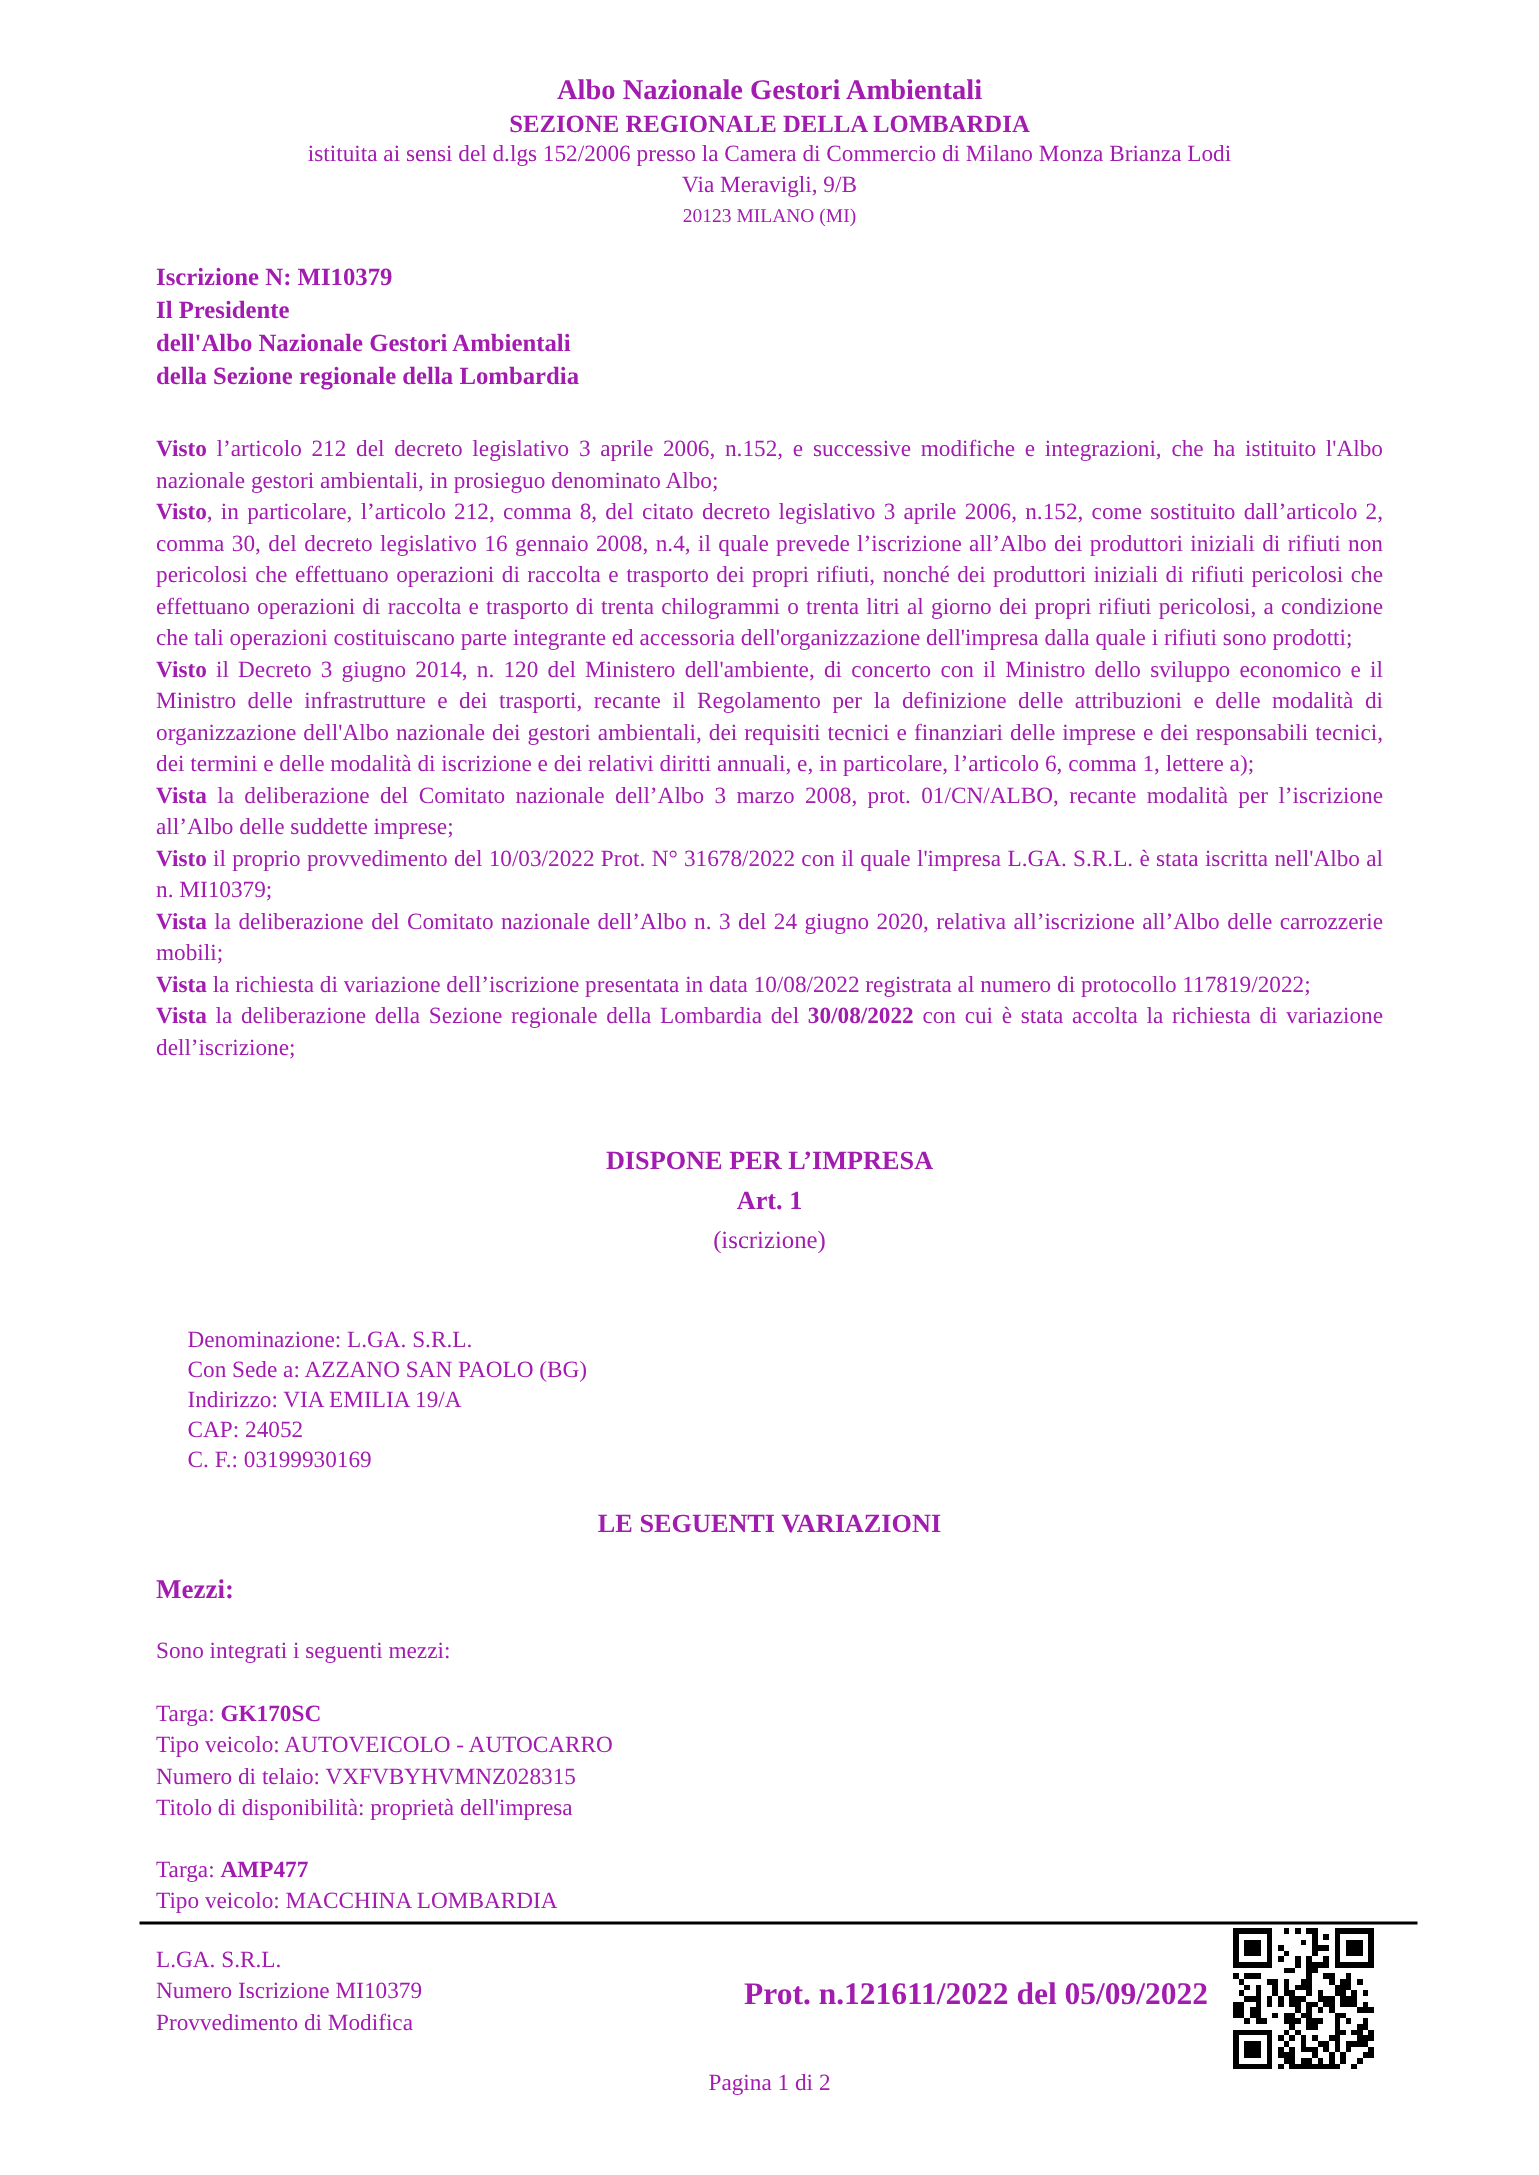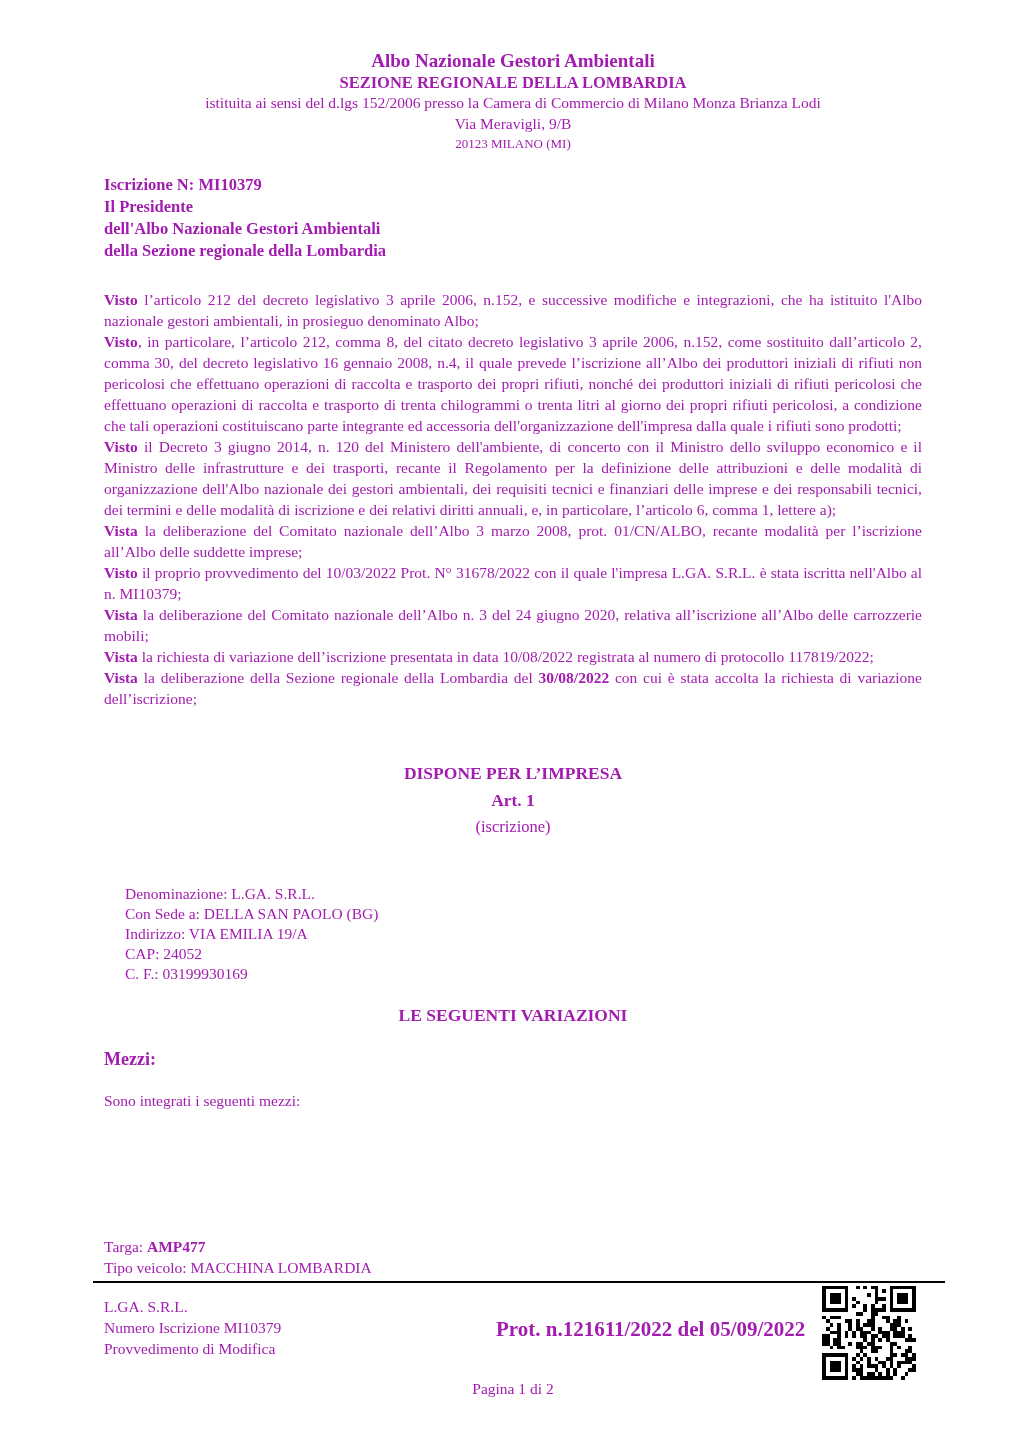--- a/index.html
+++ b/index.html
@@ -80,31 +80,37 @@
   </div>
 
   <div class="abs dispone">
     <p class="d1">DISPONE PER L’IMPRESA</p>
     <p class="d2">Art. 1</p>
     <p class="d3">(iscrizione)</p>
   </div>
 
   <div class="abs company">
     <p>Denominazione: L.GA. S.R.L.</p>
-    <p>Con Sede a: DELLA SAN PAOLO (BG)</p>
+    <p>Con Sede a: AZZANO SAN PAOLO (BG)</p>
     <p>Indirizzo: VIA EMILIA 19/A</p>
     <p>CAP: 24052</p>
     <p>C. F.: 03199930169</p>
   </div>
 
   <p class="abs variazioni">LE SEGUENTI VARIAZIONI</p>
 
   <p class="abs mezzi-h">Mezzi:</p>
   <p class="abs mezzi-intro">Sono integrati i seguenti mezzi:</p>
 
+  <div class="abs vehicle v1">
+    <p><span>Targa: </span><b>GK170SC</b></p>
+    <p>Tipo veicolo: AUTOVEICOLO - AUTOCARRO</p>
+    <p>Numero di telaio: VXFVBYHVMNZ028315</p>
+    <p>Titolo di disponibilità: proprietà dell'impresa</p>
+  </div>
 
   <div class="abs vehicle v2">
     <p><span>Targa: </span><b>AMP477</b></p>
     <p>Tipo veicolo: MACCHINA LOMBARDIA</p>
   </div>
 
   <div class="abs rule"></div>
 
   <div class="abs f-left">
     <p>L.GA. S.R.L.</p>

